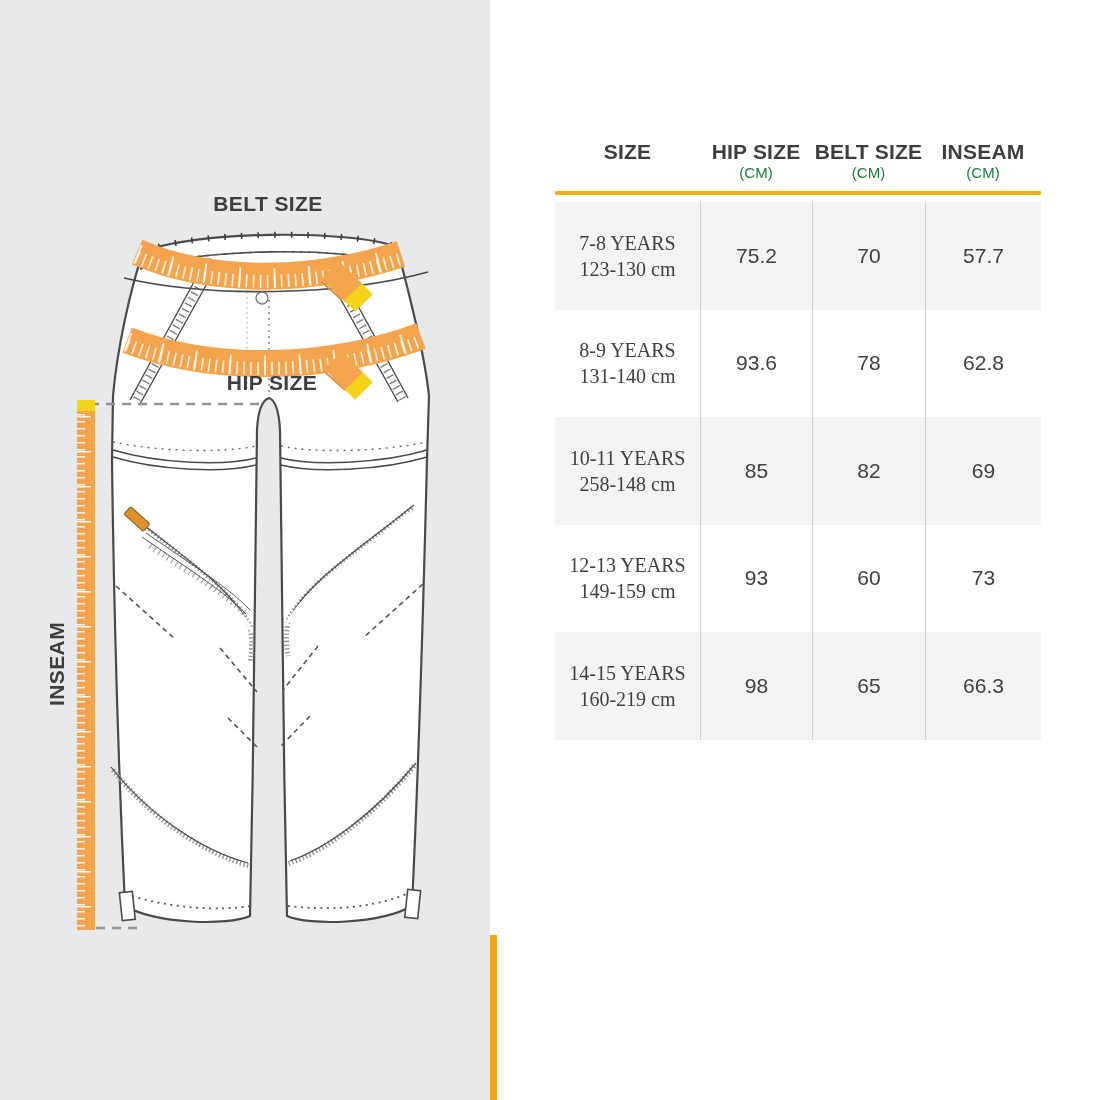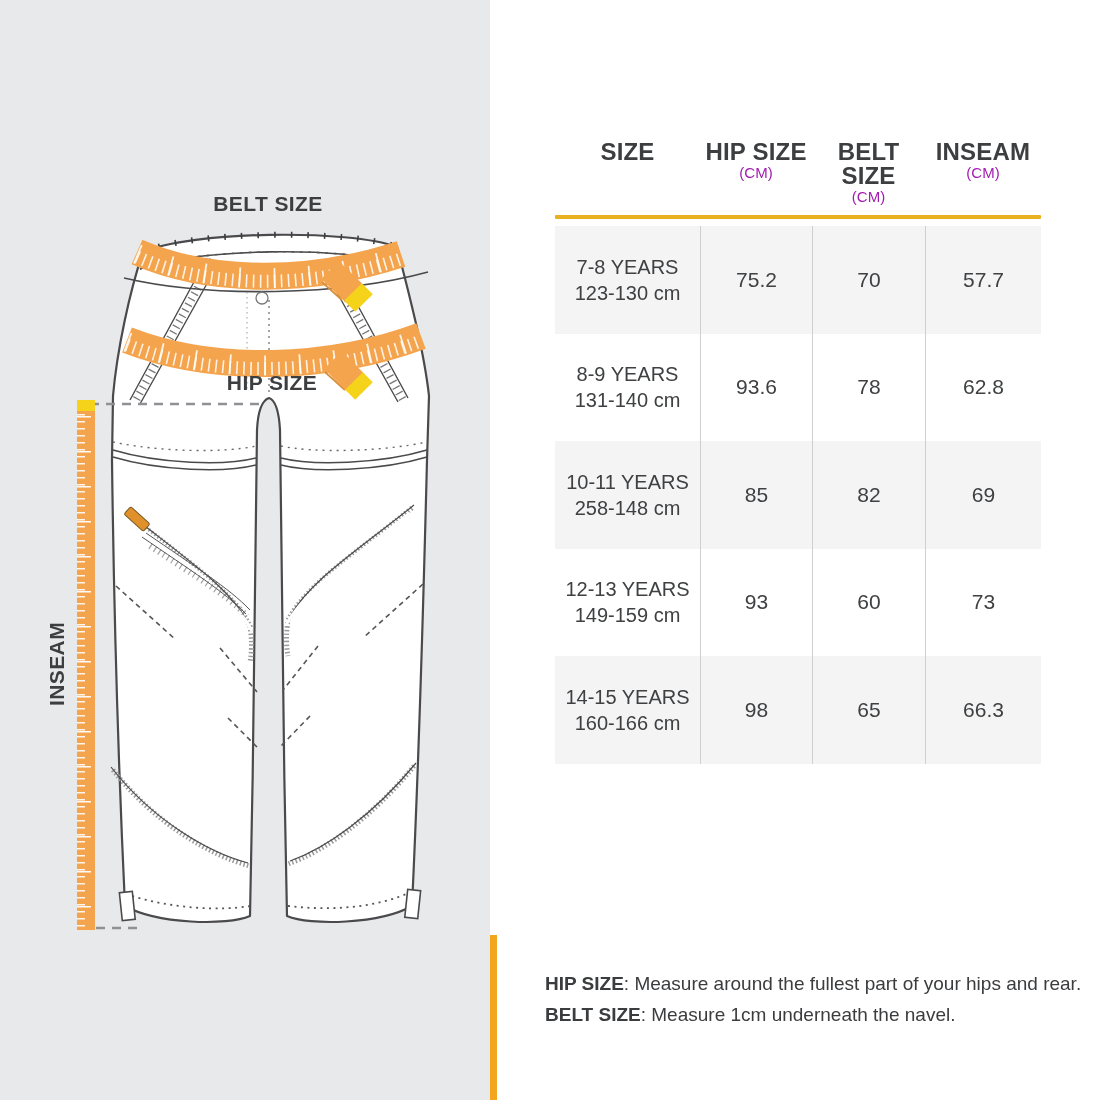--- a/index.html
+++ b/index.html
@@ -11,29 +11,29 @@
   .diagram-label{position:absolute;font-weight:bold;font-size:21px;letter-spacing:.4px;
                  color:#3d3e40;text-align:center;}
   #belt-label{left:158px;top:192px;width:220px;}
   #hip-label{left:162px;top:371px;width:220px;}
   #inseam-label{left:-3px;top:652px;width:120px;transform:rotate(-90deg);}
   #accent-bar{position:absolute;left:490px;top:935px;width:7px;height:165px;background:#f2a51d;}
   
   #size-table{position:absolute;left:555px;top:140px;width:486px;}
   .thead{display:grid;grid-template-columns:145px 112px 113px 116px;}
   .th{text-align:center;}
-  .th .lbl{font-size:24px;font-weight:bold;letter-spacing:.2px;line-height:24px;color:#3d3e40;}
-  .th .unit{font-size:15px;line-height:18px;color:#a21caf;}
+  .th .lbl{font-size:21px;font-weight:bold;letter-spacing:.2px;line-height:24px;color:#3d3e40;}
+  .th .unit{font-size:15px;line-height:18px;color:#15803d;}
   #gold-rule{height:4px;background:#e9b122;margin-top:9px;border-radius:1px;}
   #rows{margin-top:7px;}
   .trow{display:grid;grid-template-columns:145px 112px 113px 116px;height:107.5px;}
   .trow.alt{background:#f4f4f5;}
   .td{display:flex;flex-direction:column;align-items:center;justify-content:center;
       font-size:21px;color:#3f4042;box-sizing:border-box;}
-  .td.sized{font-size:20px;line-height:26px;}
+  .td.sized{font-size:20px;line-height:26px;font-family:Liberation Serif, serif;}
   .trow .td + .td{border-left:1.5px solid #cfcfcf;}
   
   #notes{position:absolute;left:545px;top:968px;font-size:19px;line-height:31px;color:#3b3c3e;}
   .note .term{font-weight:bold;}
 </style>
 </head>
 <body>
 
 <div id="stage">
 
@@ -205,27 +205,23 @@
           <div>12-13 YEARS</div>
           <div>149-159 cm</div>
         </div>
         <div class="td">93</div>
         <div class="td">60</div>
         <div class="td">73</div>
       </div>
       <div class="trow alt">
         <div class="td sized">
           <div>14-15 YEARS</div>
-          <div>160-166 cm</div>
+          <div>160-219 cm</div>
         </div>
         <div class="td">98</div>
         <div class="td">65</div>
         <div class="td">66.3</div>
       </div>
     </div>
   </div>
 
-  <div id="notes">
-    <div class="note"><span class="term">HIP SIZE</span><span>: Measure around the fullest part of your hips and rear.</span></div>
-    <div class="note"><span class="term">BELT SIZE</span><span>: Measure 1cm underneath the navel.</span></div>
-  </div>
 
 </div>
 
 </body></html>

